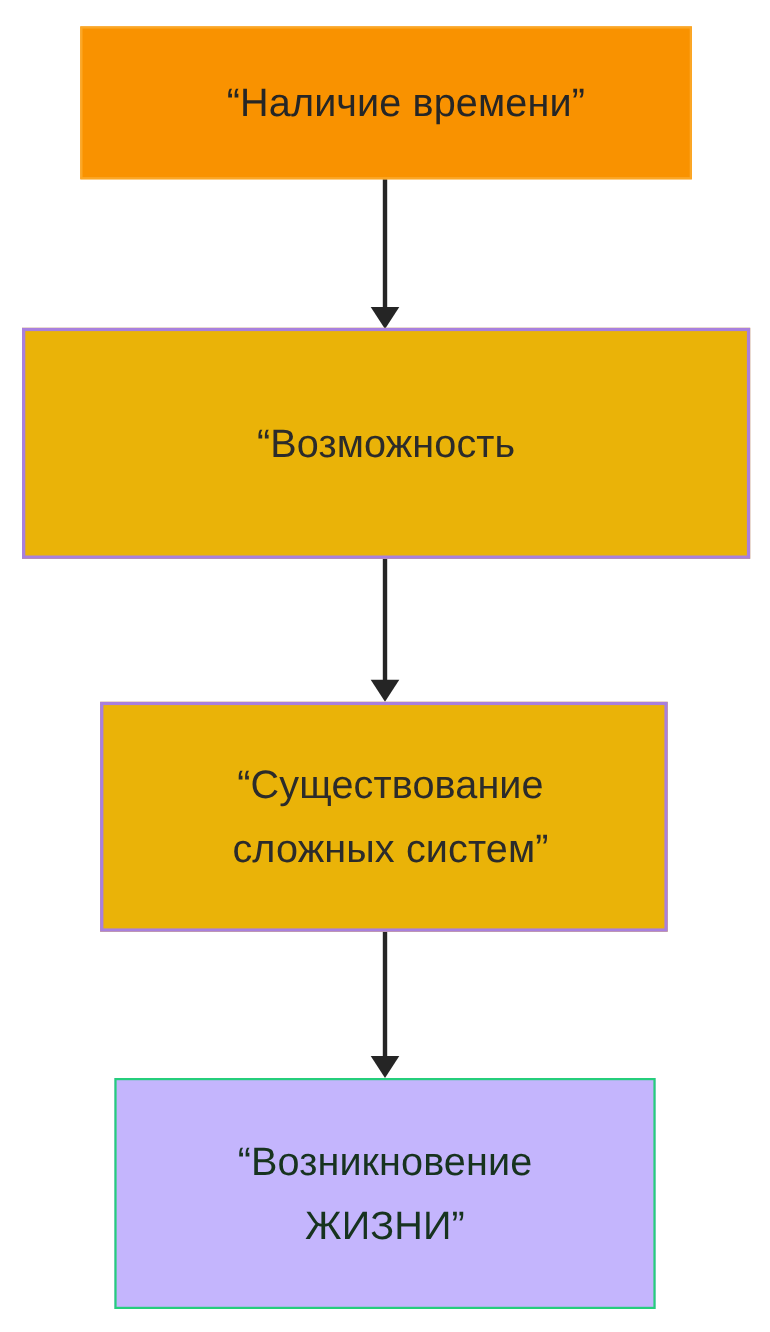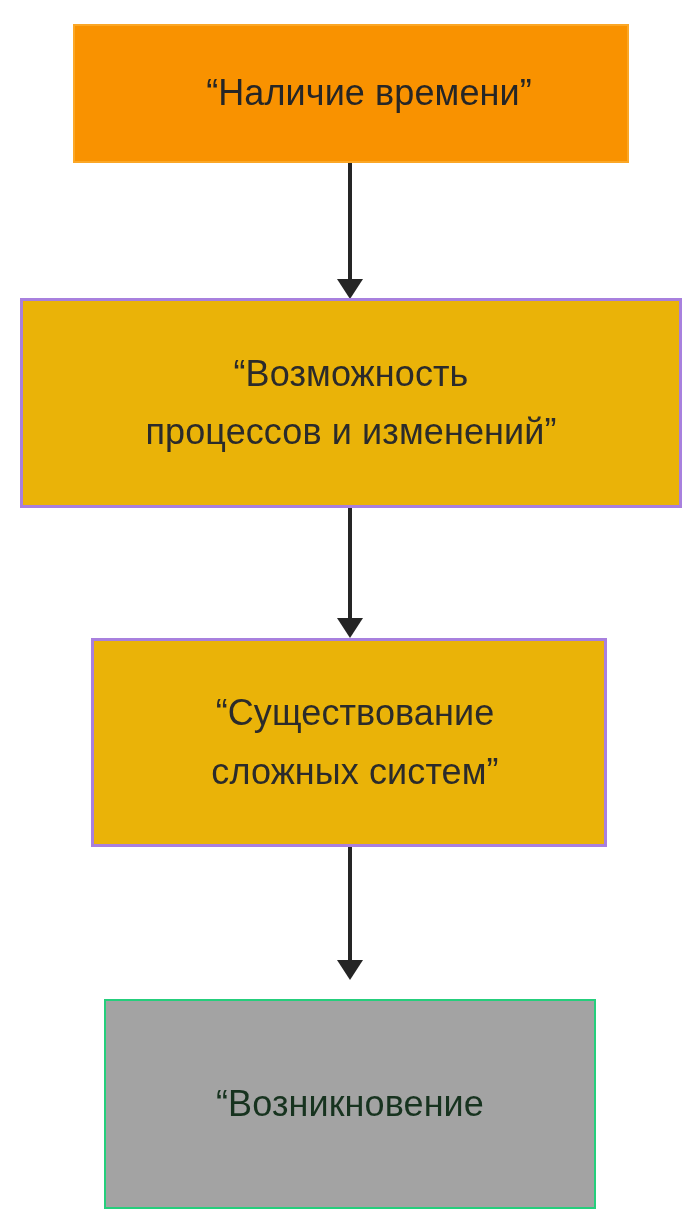--- a/index.html
+++ b/index.html
@@ -75,25 +75,24 @@
     height: 209px;
     padding-left: 12px;
   }
 
   
   #node-life {
     left: 104px;
     top: 980px;
     width: 492px;
     height: 210px;
-    background: #a3a3a3;
+    background: #c4b5fd;
     border: 2px solid #25CE7C;
     color: #17331F;
     font-size: 36px;
-    margin-top: 19px;
   }
 
   
   .node-lavender .line,
   #node-life .line {
     margin: 6px 0;
   }
 
   
   .connector {
@@ -125,25 +124,25 @@
       <polygon points="337,960 363,960 350,980" fill="#252525"></polygon>
     </g>
   </svg>
 
   <div class="node" id="node-time">
     <span class="line">“Наличие времени”</span>
   </div>
 
   <div class="node node-lavender" id="node-processes">
     <span class="line">“Возможность</span>
-    <span class="line">процессов и изменений”</span>
   </div>
 
   <div class="node node-lavender" id="node-systems">
     <span class="line">“Существование</span>
     <span class="line">сложных систем”</span>
   </div>
 
   <div class="node" id="node-life">
     <span class="line">“Возникновение</span>
+    <span class="line">ЖИЗНИ”</span>
   </div>
 
 </div>
 
 </body></html>

